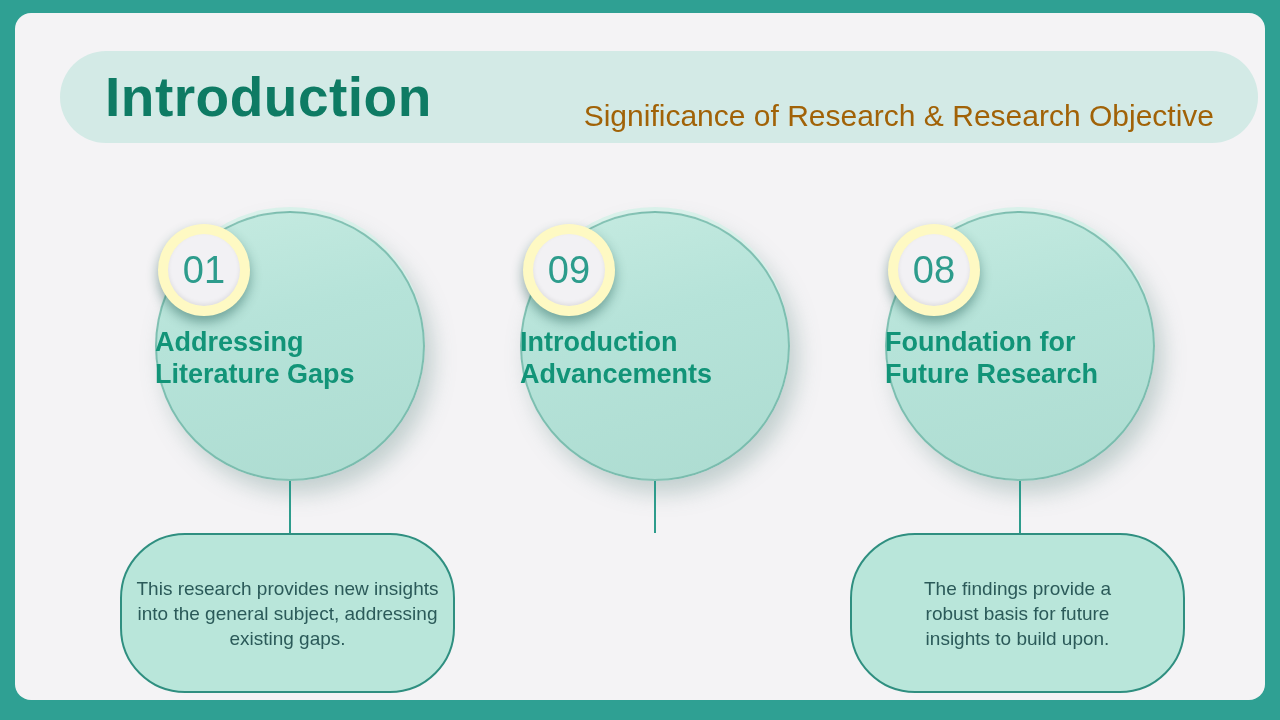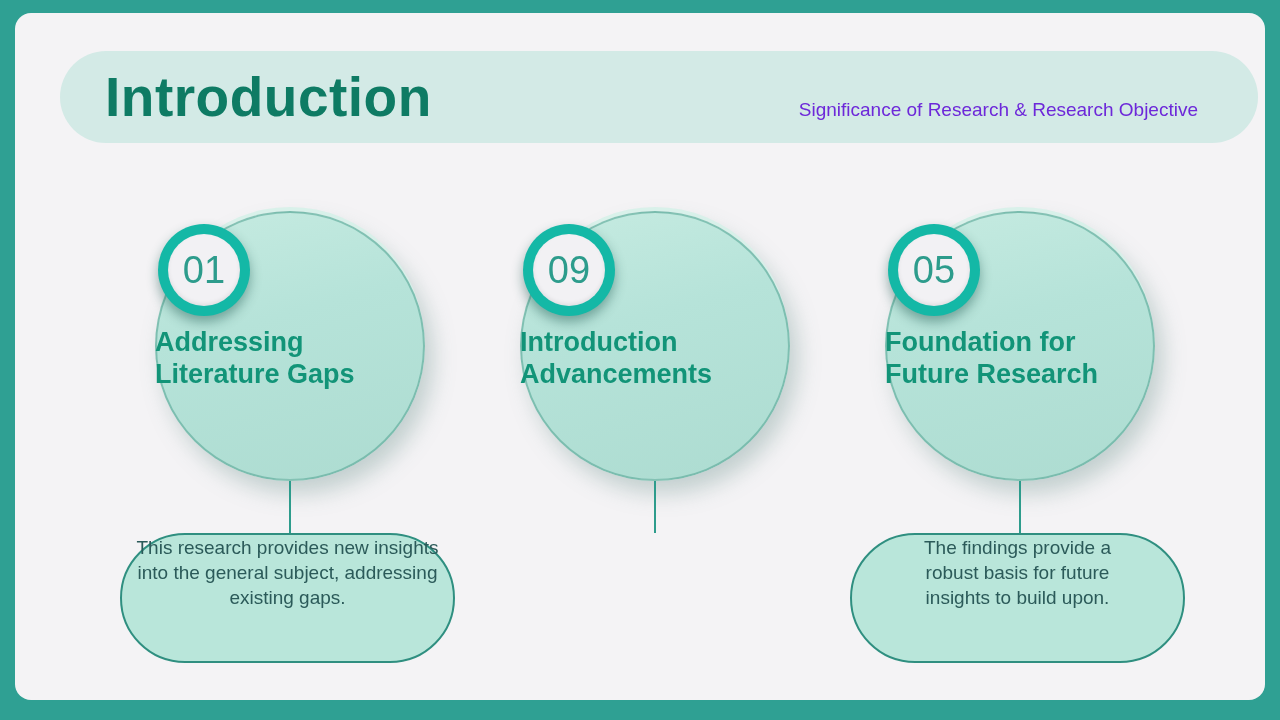--- a/index.html
+++ b/index.html
@@ -34,25 +34,25 @@
     left: 45px;
     top: 0; height: 92px;
     display: flex; align-items: center;
     font-size: 55px;
     font-weight: 800;
     letter-spacing: 0.5px;
     color: #0e7b64;
   }
   .slide-subtitle {
     position: absolute;
-    right: 60px;
+    right: 44px;
     top: 48px;
-    font-size: 19px;
+    font-size: 30px;
     font-weight: 400;
-    color: #6d28d9;
+    color: #a16207;
   }
 
   
   .item { position: absolute; top: 198px; width: 270px; height: 455px; }
   .item-1 { left: 140px; }
   .item-2 { left: 505px; }
   .item-3 { left: 870px; }
 
   .bubble {
     position: absolute;
@@ -74,21 +74,21 @@
     line-height: 31.5px;
     color: #129478;
   }
   .bubble-title span { display: inline-block; max-width: 245px; }
 
   .badge {
     position: absolute;
     left: 3px; top: 13px;
     width: 92px; height: 92px;
     border-radius: 50%;
-    background: #14b8a6;
+    background: #fef9c3;
     display: flex; align-items: center; justify-content: center;
     box-shadow: 0 6px 12px rgba(25,85,75,0.45);
   }
   .badge-face {
     width: 72px; height: 72px;
     border-radius: 50%;
     background: #f2f1f4;
     display: flex; align-items: center; justify-content: center;
     font-size: 38px;
     font-weight: 500;
@@ -99,25 +99,25 @@
   .connector {
     position: absolute;
     left: 134px; top: 270px;
     width: 2px; height: 52px;
     background: #2d9c8c;
   }
 
   .pill {
     position: absolute;
     left: -35px; top: 322px;
-    width: 335px; height: 130px;
+    width: 335px; height: 160px;
     border-radius: 65px;
     background: #b9e6da;
     border: 2px solid #2f8f80;
-    display: flex; justify-content: center;
+    display: flex; align-items: center; justify-content: center;
     text-align: center;
   }
   .pill p {
     font-size: 19px;
     line-height: 25px;
     color: #2b5a59;
   }
   .item-1 .pill p { width: 312px; }
   .item-2 .pill p { width: 280px; }
   .item-3 .pill p { width: 220px; }
@@ -150,21 +150,21 @@
     <div class="badge">
       <div class="badge-face">09</div>
     </div>
     <div class="connector"></div>
   </div>
 
   <div class="item item-3">
     <div class="bubble"></div>
     <div class="bubble-title"><span>Foundation for Future Research</span></div>
     <div class="badge">
-      <div class="badge-face">05</div>
+      <div class="badge-face">08</div>
     </div>
     <div class="connector"></div>
     <div class="pill">
       <p>The findings provide a robust basis for future insights to build upon.</p>
     </div>
   </div>
 
 </div>
 
 </body></html>

